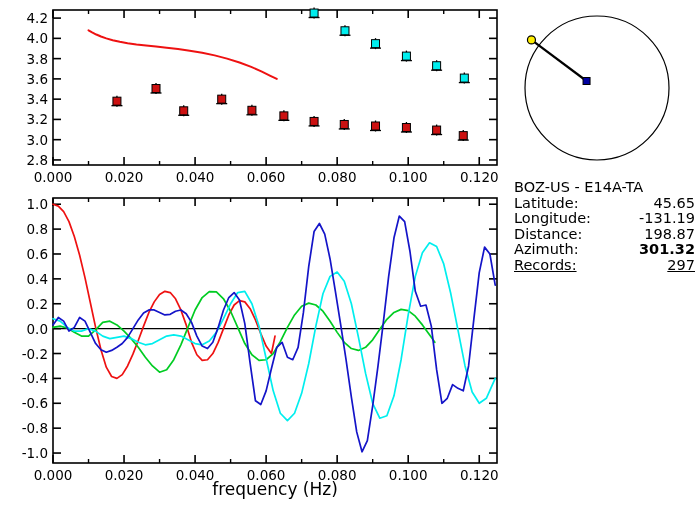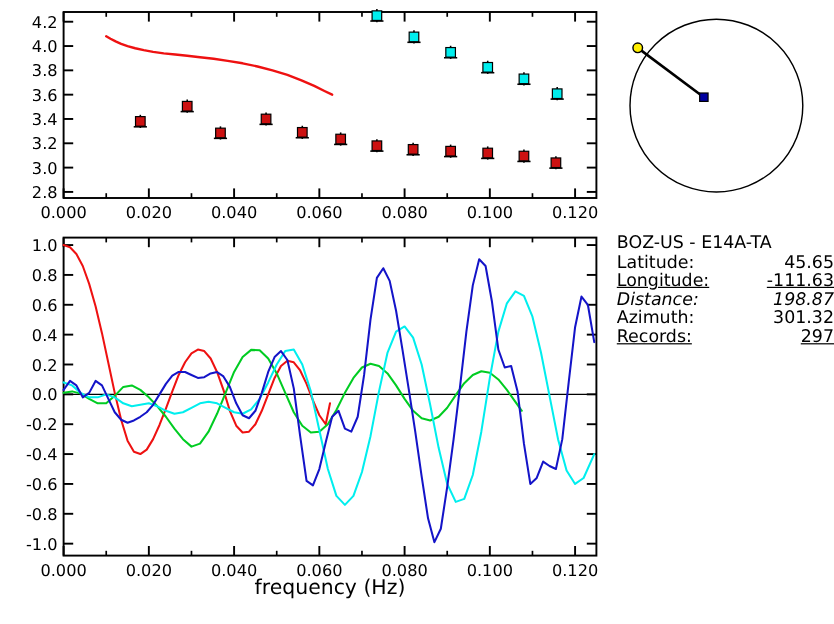--- a/index.html
+++ b/index.html
@@ -144,27 +144,27 @@
       <rect x="460.3216" y="74.07843137254902" width="8" height="8" fill="#00eeee" stroke="#000" stroke-width="1"></rect>
     </svg>
 
   <svg id="svg-map" width="190" height="175" viewBox="0 0 190 175" style="position:absolute;left:502px;top:4px;">
       <circle cx="95" cy="84" r="72" class="circ"></circle>
       <line x1="29.45" y1="35.875" x2="84.55" y2="77" class="raypath"></line>
       <circle cx="29.45" cy="35.875" r="4" fill="#ffee00" stroke="#000" stroke-width="1.2"></circle>
       <rect x="81.05" y="73.5" width="7" height="7" fill="#0000a0" stroke="#000" stroke-width="1"></rect>
     </svg>
 
-  <div style="position:absolute;left:514px;top:196px;width:181px;">
+  <div style="position:absolute;left:514px;top:180px;width:181px;">
     <div class="info-line" style="white-space:pre;line-height:15.5px;">BOZ-US - E14A-TA</div>
     <div id="info-rows">
         <div class="info-line" style="display: flex; line-height: 15.5px; white-space: pre;"><span>Latitude:</span><span style="margin-left: auto; text-align: center;">45.65</span></div>
-        <div class="info-line" style="display: flex; line-height: 15.5px; white-space: pre; text-decoration: underline;"><span>Longitude:</span><span style="margin-left: auto;">-111.63</span></div>
-        <div class="info-line" style="display: flex; line-height: 15.5px; white-space: pre; font-style: italic;"><span>Distance:</span><span style="margin-left: auto;">198.87</span></div>
-        <div class="info-line" style="display: flex; line-height: 15.5px; white-space: pre; text-align: center;"><span>Azimuth:</span><span style="margin-left: auto;">301.32</span></div>
+        <div class="info-line" style="display: flex; line-height: 15.5px; white-space: pre;"><span>Longitude:</span><span style="margin-left: auto;">-131.19</span></div>
+        <div class="info-line" style="display: flex; line-height: 15.5px; white-space: pre;"><span>Distance:</span><span style="margin-left: auto;">198.87</span></div>
+        <div class="info-line" style="display: flex; line-height: 15.5px; white-space: pre; text-align: center;"><span>Azimuth:</span><span style="margin-left: auto; font-weight: bold;">301.32</span></div>
         <div class="info-line" style="display: flex; line-height: 15.5px; white-space: pre; text-decoration: underline;"><span>Records:</span><span style="margin-left: auto;">297</span></div>
       </div>
   </div>
 
   <svg id="svg-bot" width="520" height="330" viewBox="0 0 520 330" style="position:absolute;left:0;top:190px;">
       <rect x="53" y="8" width="444" height="265" class="frame"></rect>
       <line x1="53" y1="138.63380281690138" x2="497" y2="138.63380281690138" class="zeroline"></line>
       <line x1="53" y1="273" x2="53" y2="265" class="tickmark"></line>
       <line x1="53" y1="8" x2="53" y2="16" class="tickmark"></line>
       <line x1="124.04" y1="273" x2="124.04" y2="265" class="tickmark"></line>

